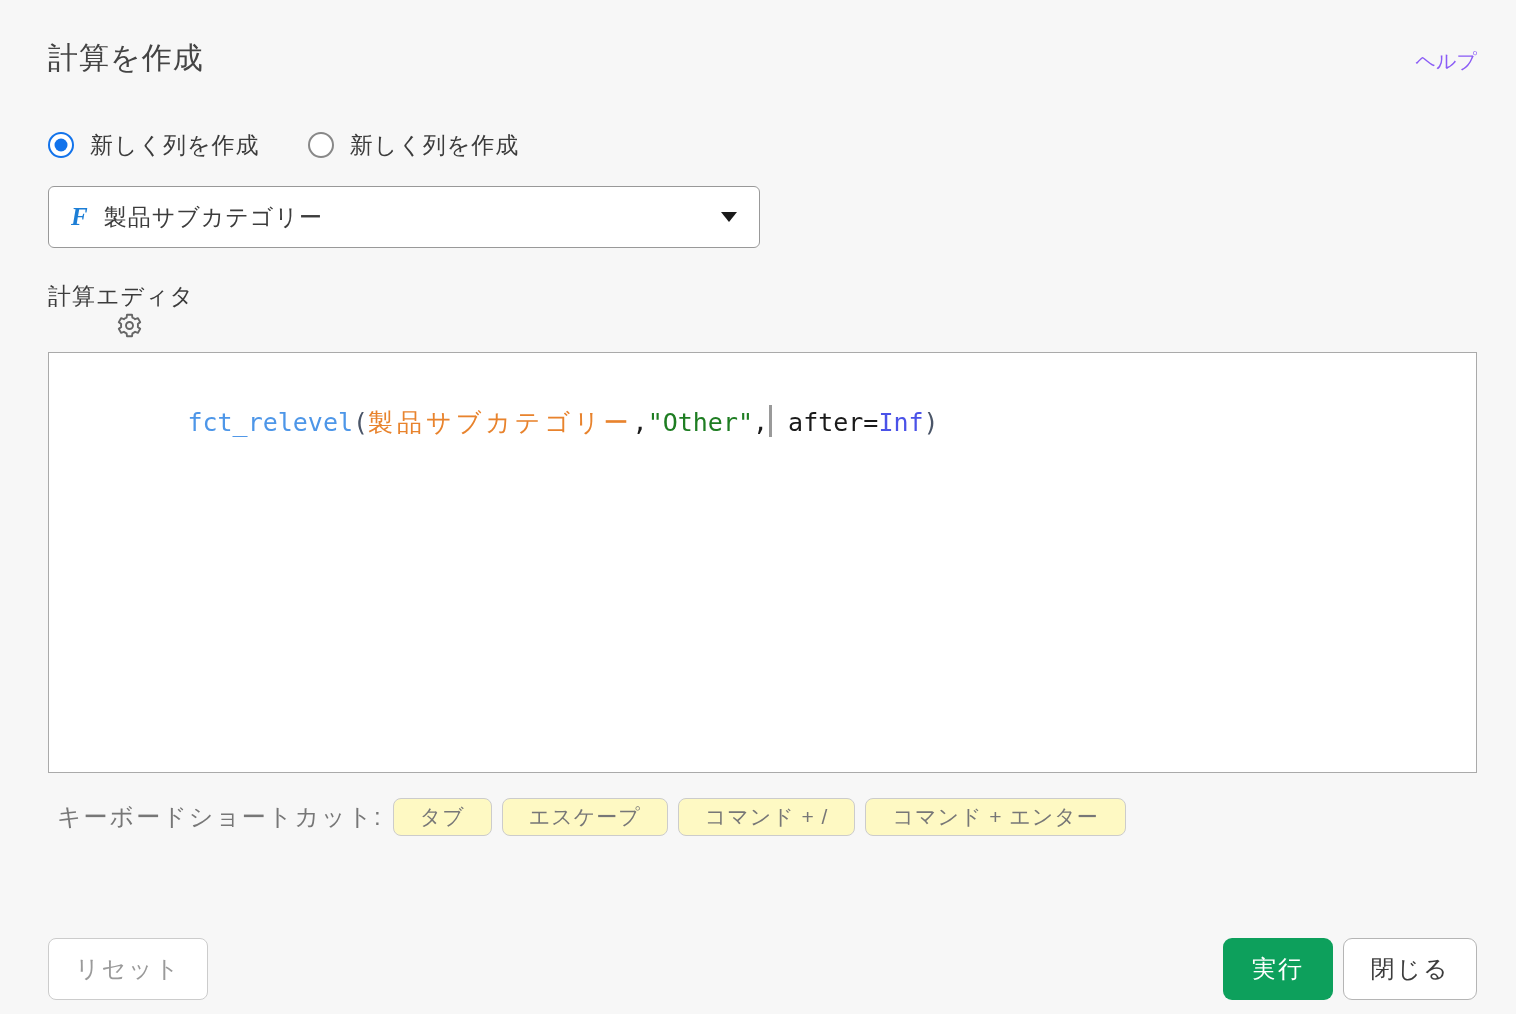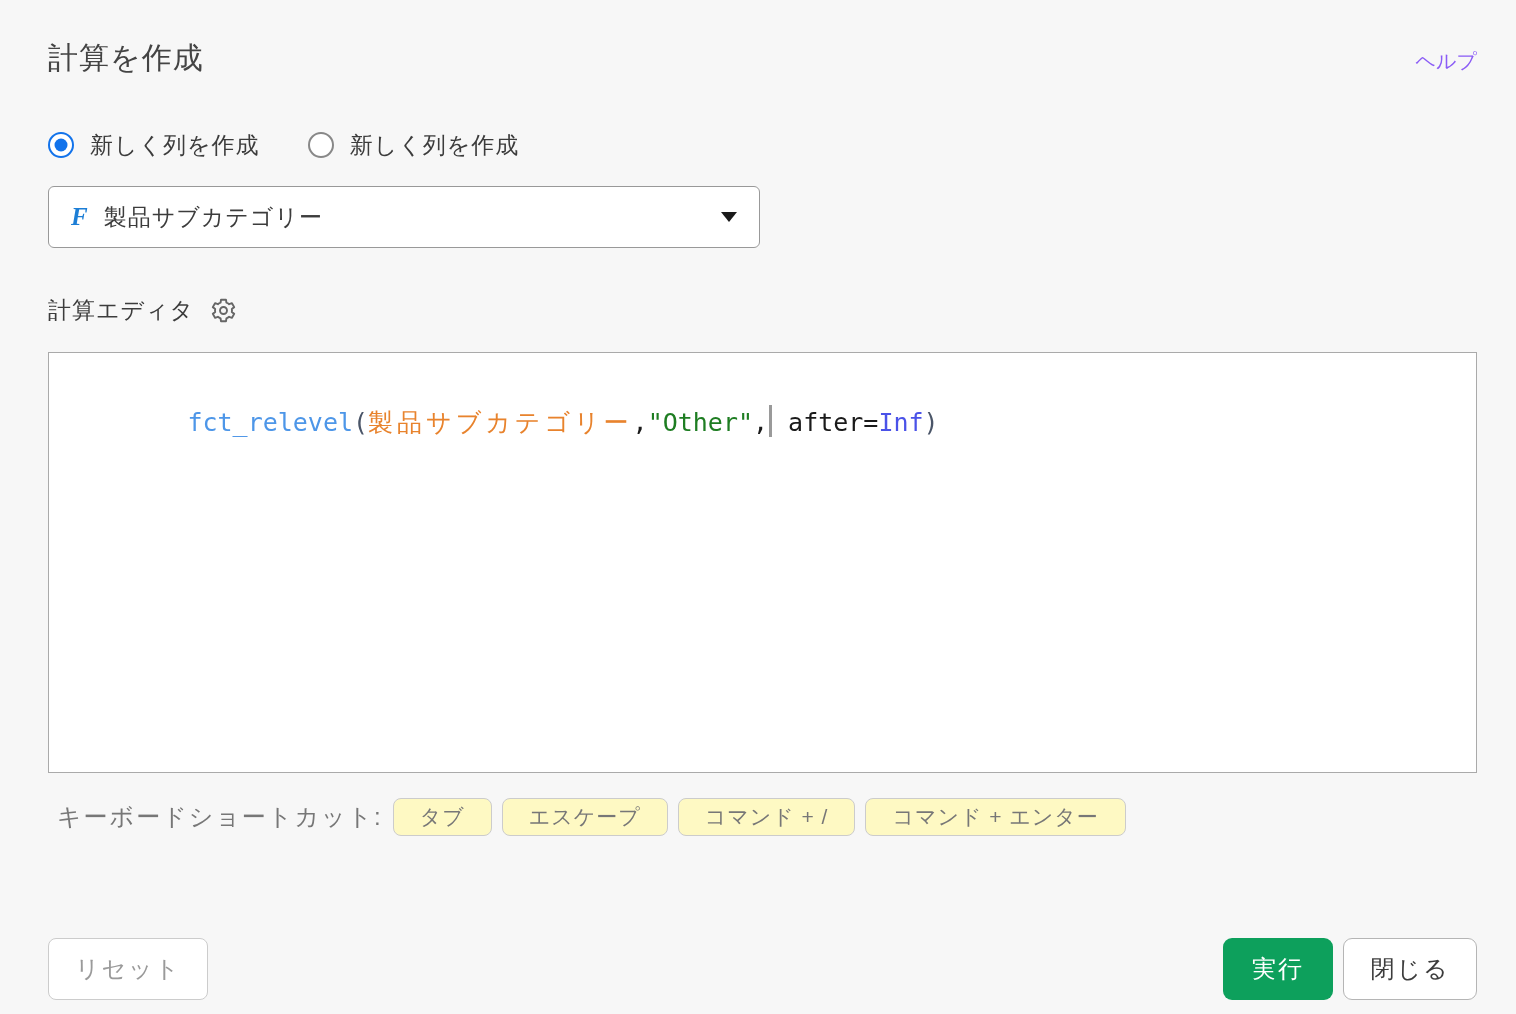--- a/index.html
+++ b/index.html
@@ -41,21 +41,21 @@
   .type-badge {
     font-family: "Liberation Serif", "DejaVu Serif", serif;
     font-weight: bold; font-style: italic;
     font-size: 25px; color: #1c7ed6;
   }
   .dropdown-value { margin-left: 16px; font-size: 23px; color: #3c3c3c; letter-spacing: 1px; flex: 1; }
   .caret-down { width: 0; height: 0; border-left: 8px solid transparent; border-right: 8px solid transparent; border-top: 10px solid #1a1a1a; }
 
   
   .editor-header { display: flex; justify-content: space-between; align-items: center; height: 34px; margin-bottom: 25px; }
-  .editor-header-left { display: flex; align-items: center; }
+  .editor-header-left { display: flex; align-items: center; flex-direction: column; }
   .editor-label { font-size: 23px; color: #3c3c3c; letter-spacing: 1px; }
   .gear-icon { margin-left: 16px; width: 27px; height: 27px; cursor: pointer; display: inline-flex; }
   .editor-header-right { display: flex; align-items: center; }
   .green-link { font-size: 23px; color: #0aa261; cursor: pointer; letter-spacing: 1px; text-decoration: none; }
   .green-link + .green-link { margin-left: 32px; }
   .list-icon { margin-right: 14px; display: inline-flex; flex-direction: column; justify-content: space-between; height: 22px; cursor: pointer; }
   .list-icon .li-row { display: flex; align-items: center; height: 4px; }
   .list-icon .li-dot { width: 4px; height: 4px; background: #0aa261; }
   .list-icon .li-line { width: 20px; height: 3px; background: #0aa261; margin-left: 5px; }
 

